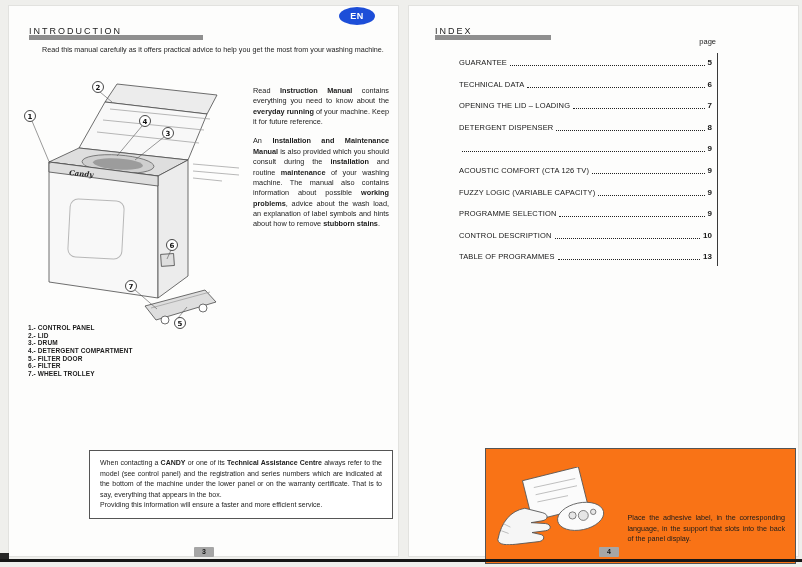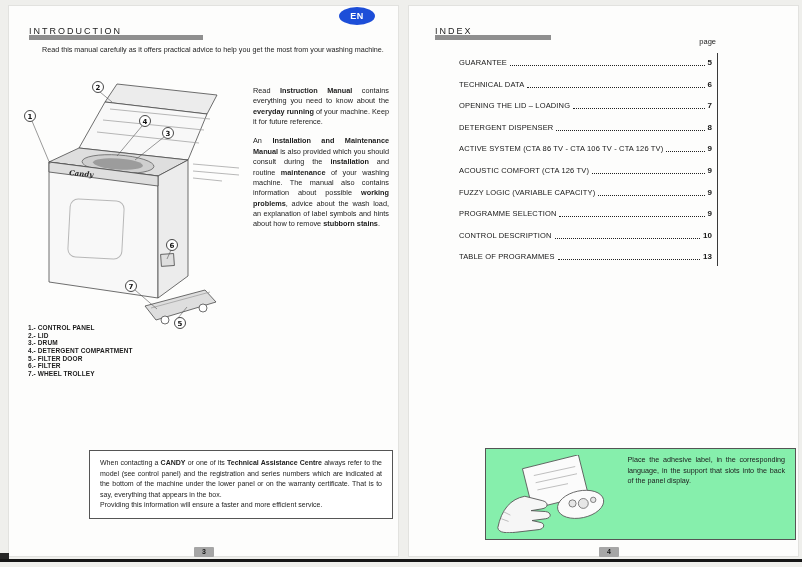--- a/index.html
+++ b/index.html
@@ -38,21 +38,21 @@
   .page-lbl{position:absolute;left:262px;top:31px;width:45px;text-align:right;font-size:7.5px;color:#222;}
   .idx-list{position:absolute;left:50px;top:52px;width:253px;}
   .idx-row{display:flex;align-items:flex-end;margin-bottom:12.6px;font-size:7.5px;line-height:9px;color:#161616;}
   .idx-title{white-space:nowrap;letter-spacing:.15px;}
   .idx-dots{flex:1;border-bottom:1.2px dotted #222;margin:0 3px 1px 3px;min-width:8px;}
   .idx-num{font-weight:bold;font-size:8px;}
   .idx-rule{position:absolute;left:308px;top:47px;width:1px;height:213px;background:#3a3a3a;}
 
   
   .label-box{position:absolute;left:76px;top:442px;width:289px;min-height:66px;border:1px solid #555;
-             background:#86efac;display:flex;align-items:flex-start;gap:10px;padding:6px 10px;}
+             background:#f97316;display:flex;align-items:flex-end;gap:10px;padding:18px 10px;}
   .label-note{width:162px;font-size:7.2px;line-height:1.48;text-align:justify;}
 
   
   .scan-edge{position:absolute;left:0;top:559px;width:802px;height:3px;background:#161616;}
   .scan-nub{position:absolute;left:0;top:553px;width:9px;height:9px;background:#262626;}
 
   
   .f1{fill:#f8f8f8;stroke:#4a4a4a;stroke-width:.8;}
   .f2{fill:#ececec;stroke:#4a4a4a;stroke-width:.8;}
   .f3{fill:#dedede;stroke:#4a4a4a;stroke-width:.8;}
@@ -192,21 +192,20 @@
           <span class="idx-title">OPENING THE LID – LOADING</span>
           <span class="idx-dots"></span>
           <span class="idx-num">7</span>
         </div>
       <div class="idx-row">
           <span class="idx-title">DETERGENT DISPENSER</span>
           <span class="idx-dots"></span>
           <span class="idx-num">8</span>
         </div>
       <div class="idx-row">
-          <span class="idx-title">ACTIVE SYSTEM (CTA 86 TV - CTA 106 TV - CTA 126 TV)</span>
           <span class="idx-dots"></span>
           <span class="idx-num">9</span>
         </div>
       <div class="idx-row">
           <span class="idx-title">ACOUSTIC COMFORT  (CTA 126 TV)</span>
           <span class="idx-dots"></span>
           <span class="idx-num">9</span>
         </div>
       <div class="idx-row">
           <span class="idx-title">FUZZY LOGIC (VARIABLE CAPACITY)</span>

